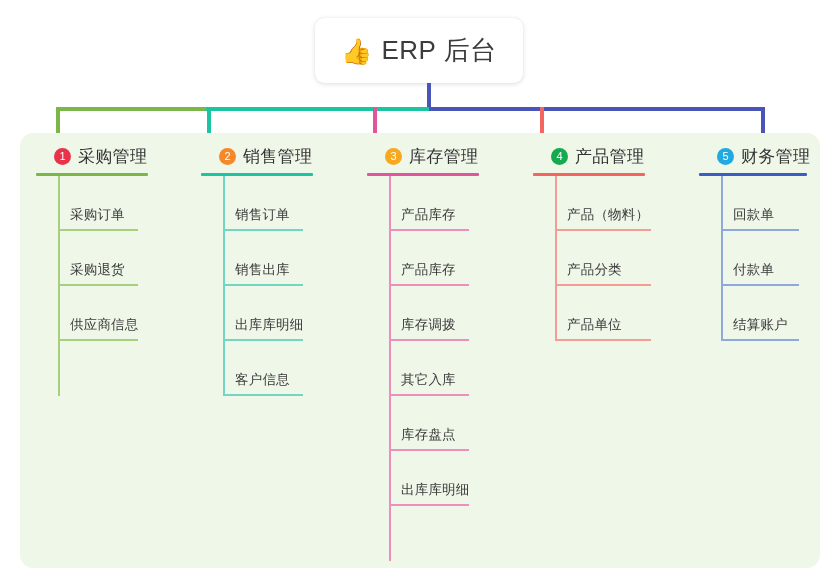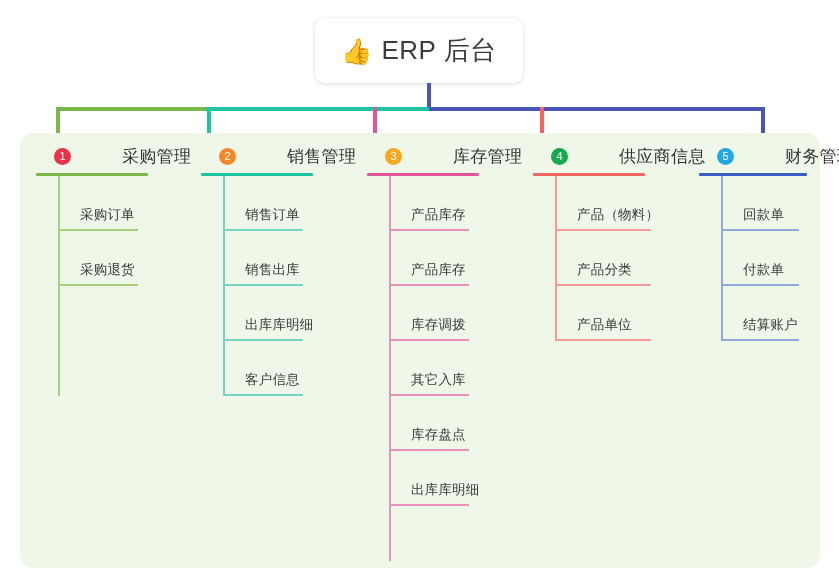--- a/index.html
+++ b/index.html
@@ -101,21 +101,20 @@
     line-height: 17px;
     text-align: center;
     font-weight: normal;
     flex: 0 0 auto;
   }
   .branch-title {
     font-size: 17px;
     color: #333333;
     white-space: nowrap;
     letter-spacing: 0.3px;
-    margin-left: 44px;
   }
   .branch-rule {
     height: 3px;
     border-radius: 1px;
     margin-top: 4px;
   }
 
   
   .trunk {
     position: absolute;
@@ -127,21 +126,21 @@
   .leaves {
     position: relative;
     margin-top: 0;
   }
   .leaf {
     position: relative;
     height: 55px;
   }
   .leaf-label {
     position: absolute;
-    left: 44px;
+    left: 34px;
     bottom: 7px;
     font-size: 13.5px;
     color: #3a3a3a;
     white-space: nowrap;
     letter-spacing: 0.2px;
   }
   .leaf-rule {
     position: absolute;
     left: 22px;
     bottom: 0;
@@ -181,20 +180,24 @@
       <div class="trunk" style="height: 220px; background: rgb(167, 208, 126);"></div>
       <div class="leaves">
         <div class="leaf">
           <div class="leaf-label">采购订单</div>
           <div class="leaf-rule" style="width: 80px; background: rgb(167, 208, 126);"></div>
         </div>
         <div class="leaf">
           <div class="leaf-label">采购退货</div>
           <div class="leaf-rule" style="width: 80px; background: rgb(167, 208, 126);"></div>
         </div>
+        <div class="leaf">
+          <div class="leaf-label">供应商信息</div>
+          <div class="leaf-rule" style="width: 80px; background: rgb(167, 208, 126);"></div>
+        </div>
       </div>
     </div>
     <div class="branch" style="left: 201px; width: 150px;">
       <div class="branch-header">
         <div class="badge" style="background: rgb(245, 137, 42);">2</div>
         <div class="branch-title">销售管理</div>
       </div>
       <div class="branch-rule" style="width: 112px; background: rgb(27, 197, 164);"></div>
       <div class="trunk" style="height: 220px; background: rgb(115, 214, 194);"></div>
       <div class="leaves">
@@ -246,21 +249,21 @@
         </div>
         <div class="leaf">
           <div class="leaf-label">出库库明细</div>
           <div class="leaf-rule" style="width: 80px; background: rgb(235, 143, 189);"></div>
         </div>
       </div>
     </div>
     <div class="branch" style="left: 533px; width: 150px;">
       <div class="branch-header">
         <div class="badge" style="background: rgb(22, 169, 79);">4</div>
-        <div class="branch-title">供应商信息</div>
+        <div class="branch-title">产品管理</div>
       </div>
       <div class="branch-rule" style="width: 112px; background: rgb(244, 101, 95);"></div>
       <div class="trunk" style="height: 165px; background: rgb(245, 157, 148);"></div>
       <div class="leaves">
         <div class="leaf">
           <div class="leaf-label">产品（物料）</div>
           <div class="leaf-rule" style="width: 96px; background: rgb(245, 157, 148);"></div>
         </div>
         <div class="leaf">
           <div class="leaf-label">产品分类</div>

